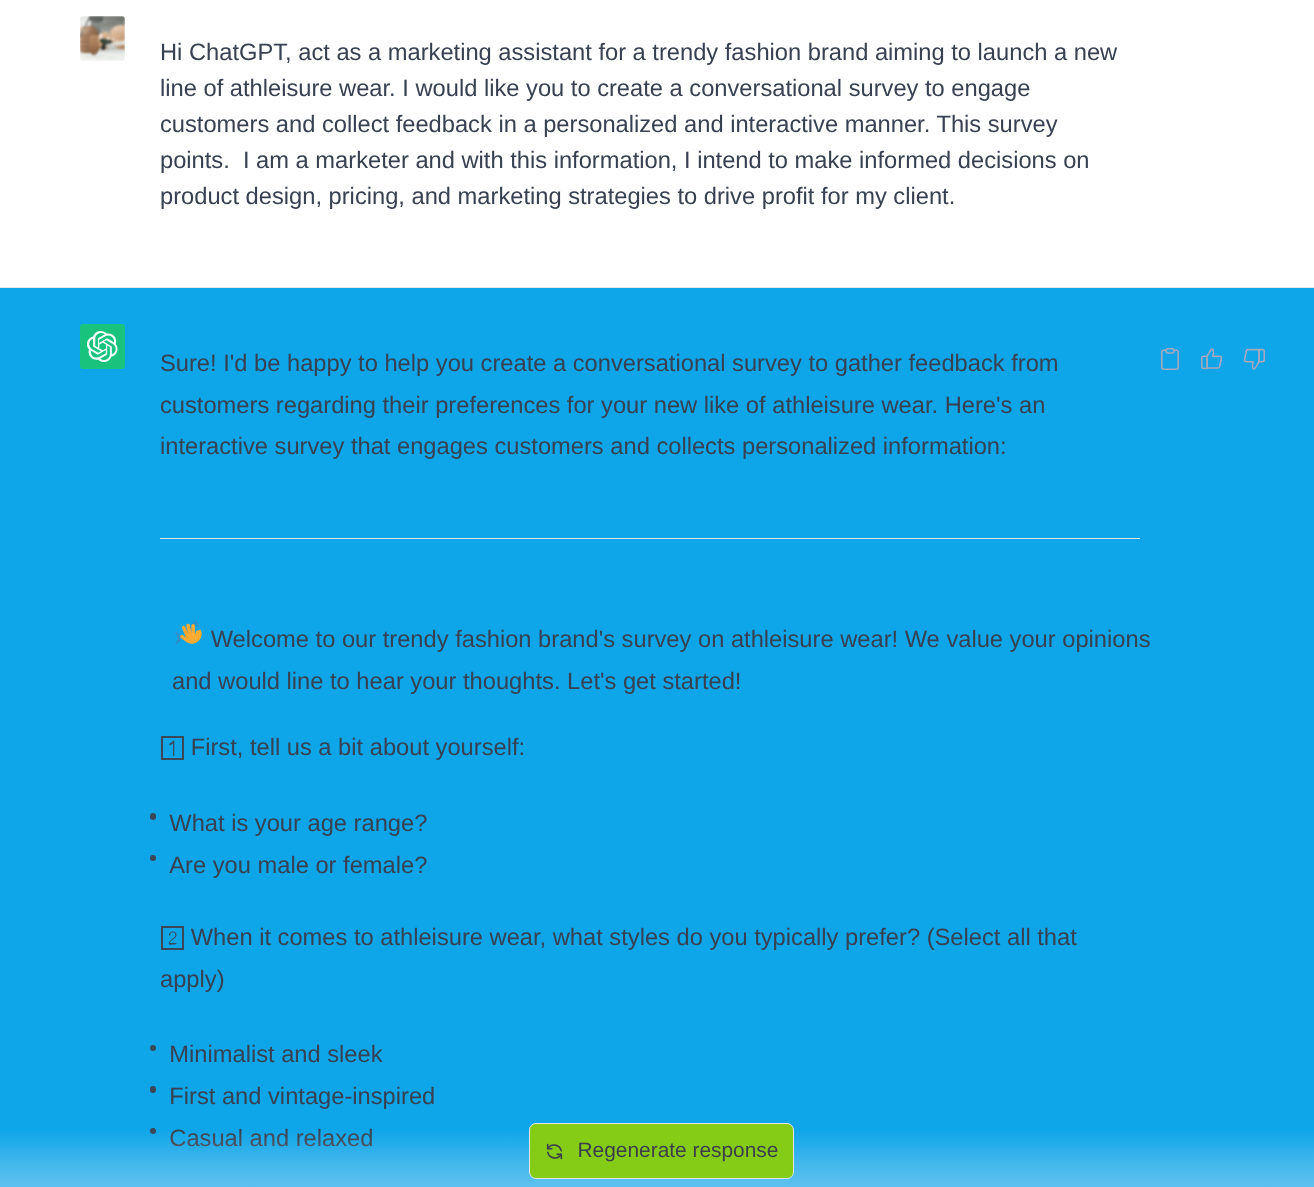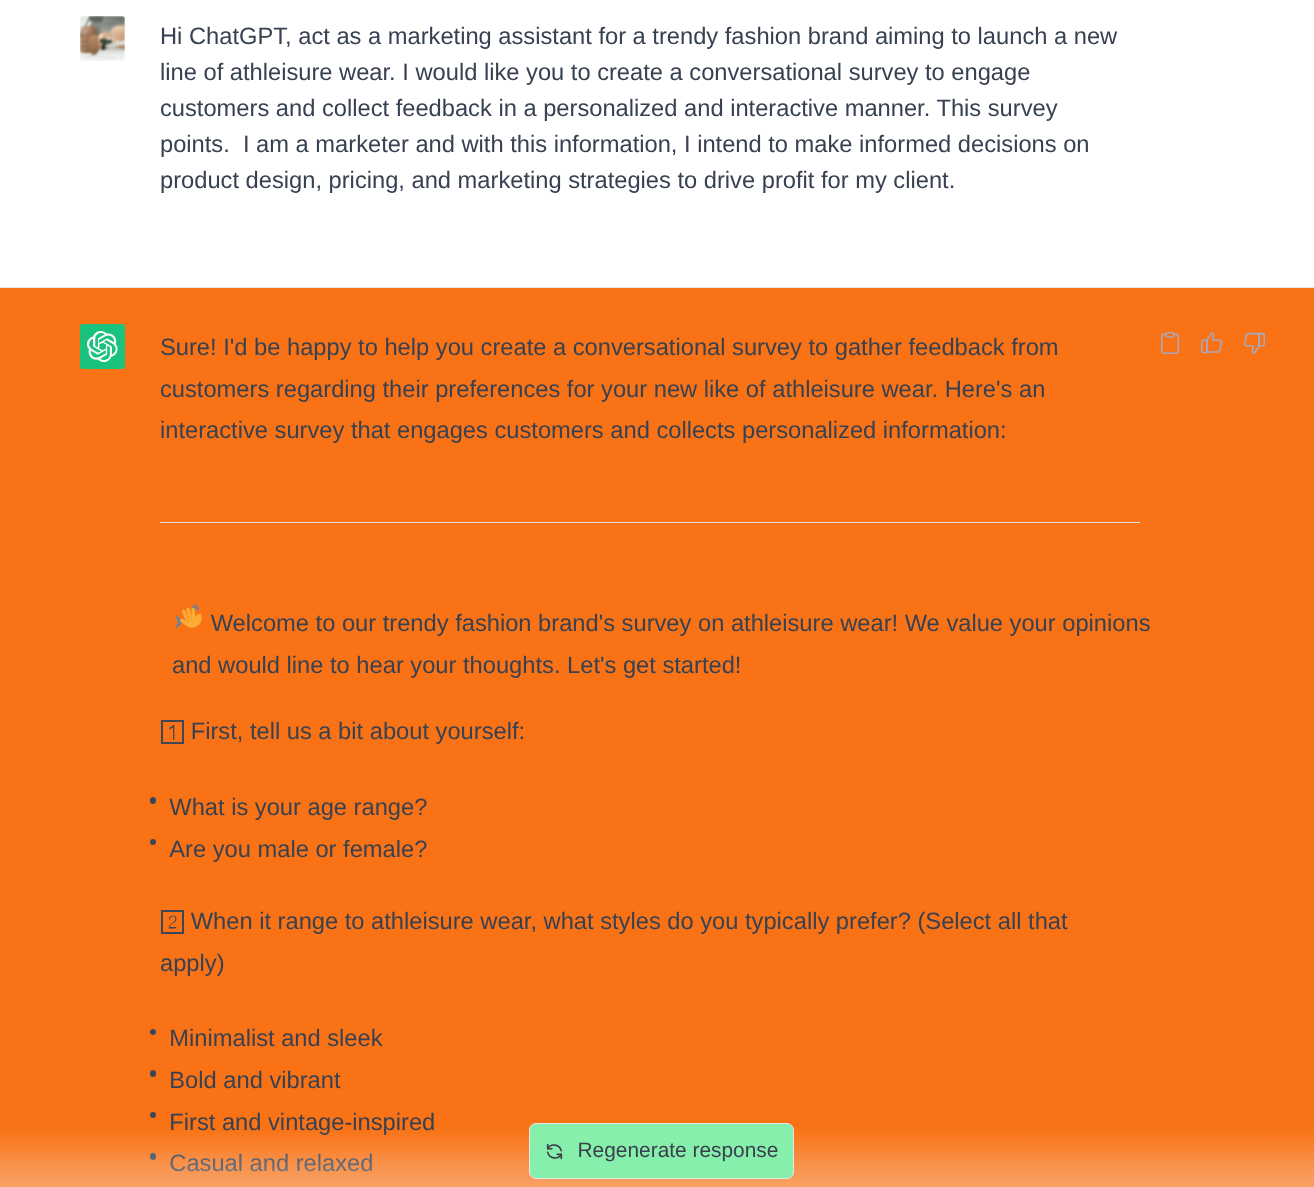--- a/index.html
+++ b/index.html
@@ -4,24 +4,24 @@
 <title>ChatGPT conversation</title>
 <style>
   html,body{margin:0;padding:0;}
   body{width:1314px;height:1187px;overflow:hidden;background:#ffffff;
        font-family:"Liberation Sans",sans-serif;
        -webkit-font-smoothing:antialiased;text-rendering:geometricPrecision;-moz-osx-font-smoothing:grayscale;}
   .page{position:relative;width:1314px;height:1187px;overflow:hidden;}
 
   .turn{position:relative;width:1314px;box-sizing:border-box;}
   .turn-user{background:#ffffff;height:287px;}
-  .turn-asst{background:#f97316;border-top:1px solid #e7e7e8;height:900px;}
+  .turn-asst{background:#0ea5e9;border-top:1px solid #e7e7e8;height:900px;}
 
   .avatar{position:absolute;left:80px;width:45px;height:45px;border-radius:3px;overflow:hidden;}
-  .content{position:absolute;left:160px;top:0;width:980px;}
+  .content{position:absolute;left:160px;top:16px;width:980px;}
 
   .msg{font-size:23.7px;color:#374151;letter-spacing:0;}
   .ln{white-space:pre;}
 
   
   .photo{position:relative;width:100%;height:100%;background:#a8aaa6;overflow:hidden;filter:blur(0.8px) saturate(0.84) brightness(1.0);}
   .photo i{position:absolute;display:block;}
 
   
   .gpt-av{background:#19c37d;display:flex;align-items:center;justify-content:center;}
@@ -48,21 +48,21 @@
 
   .actions{position:absolute;left:1001px;width:120px;height:23px;}
   .act{position:absolute;top:0;}
   .act{height:23px;display:flex;align-items:center;justify-content:center;cursor:pointer;}
   .act.a1{left:0px;}
   .act.a2{left:40px;}
   .act.a3{left:82px;}
   .act svg{display:block;}
 
   .regen{position:absolute;left:529px;top:1123px;width:265px;height:56px;box-sizing:border-box;
-         background:#86efac;border:1px solid #e5e5e5;border-radius:7px;
+         background:#84cc16;border:1px solid #e5e5e5;border-radius:7px;
          display:flex;align-items:center;cursor:pointer;padding-left:14px;text-align:right;}
   .regen .rlbl{font-size:20.9px;color:#3b3f4c;margin-left:12.5px;}
   .regen svg{display:block;}
   .fade{position:absolute;left:0;right:0;bottom:0;height:58px;
         background:linear-gradient(to bottom, rgba(247,247,248,0) 0%, rgba(247,247,248,0.10) 28%, rgba(247,247,248,0.22) 58%, rgba(247,247,248,0.30) 84%, rgba(247,247,248,0.34) 100%);
         pointer-events:none;}
 </style>
 </head>
 <body>
 
@@ -170,26 +170,25 @@
                   <path fill="#3b4656" d="M6.2 0.45 1.85 3.6v1.95l3.2-2.35V14.5h1.15V0.45z"></path>
                 </svg></span><span>First, tell us a bit about yourself:</span></div>
           </div>
           <ul class="list">
             <li class="bullet"><span class="ln">What is your age range?</span></li>
             <li class="bullet"><span class="ln">Are you male or female?</span></li>
           </ul>
           <div class="para p-q2">
             <div class="ln"><span class="kc"><svg viewBox="0 0 10 14" width="10.6" height="14.9">
                   <path fill="#3b4656" d="M1.15 13.45v-1.0c0-1.55.98-2.8 2.52-4.0l1.8-1.4c1.25-.97 1.78-1.74 1.78-2.9 0-1.62-.96-2.62-2.4-2.62-1.55 0-2.52 1.1-2.52 2.88v.34H1.25v-.3C1.25 2.05 2.6.75 4.87.75c2.12 0 3.42 1.34 3.42 3.22 0 1.45-.67 2.5-2.12 3.6L4.3 8.72c-1.3 1.0-2.02 1.87-2.12 3.07h6.05v1.0z"></path>
-                </svg></span><span>When it range to athleisure wear, what styles do you typically prefer? (Select all that</span></div>
+                </svg></span><span>When it comes to athleisure wear, what styles do you typically prefer? (Select all that</span></div>
             <div class="ln">apply)</div>
           </div>
           <ul class="list">
             <li class="bullet"><span class="ln">Minimalist and sleek</span></li>
-            <li class="bullet"><span class="ln">Bold and vibrant</span></li>
             <li class="bullet"><span class="ln">First and vintage-inspired</span></li>
             <li class="bullet"><span class="ln">Casual and relaxed</span></li>
           </ul>
         </div>
     </div>
   </div>
 
   <div class="fade"></div>
 
   <div class="regen">

